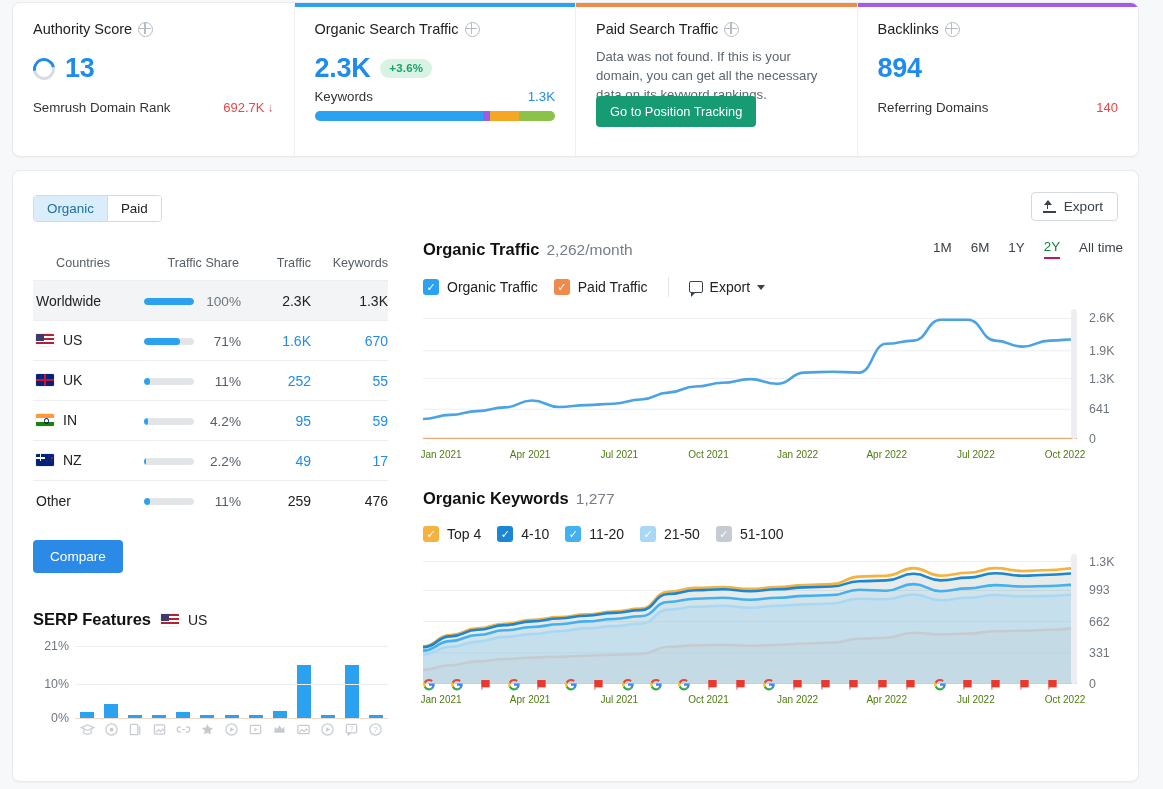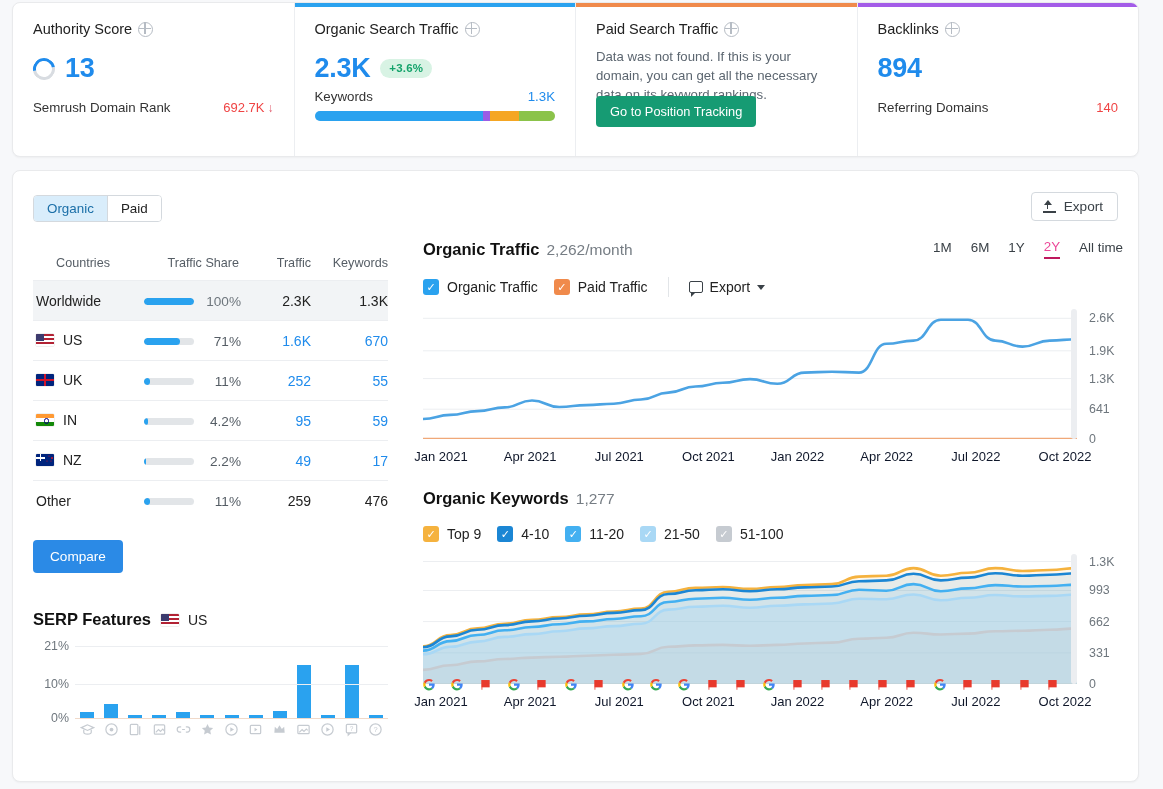--- a/index.html
+++ b/index.html
@@ -226,41 +226,41 @@
   .serp-icons .si { flex: 1 1 0; display: flex; justify-content: center; align-items: center; color: #c6cbd1; }
   .serp-icons svg { width: 15px; height: 15px; display:block; }
 
   
   .right { position: absolute; left: 410px; top: 68px; width: 700px; }
   .chart-head { display: flex; align-items: center; justify-content: space-between; }
   .chart-title { font-size: 16.5px; font-weight: 700; color: #111; }
   .chart-title .sub { font-weight: 400; color: #767d84; font-size: 15.5px; margin-left: 7px; }
   .ranges { display: flex; gap: 19px; font-size: 13.4px; color: #3a4147; align-items: center; }
   .ranges span { cursor: pointer; padding-bottom: 3px; }
-  .ranges span.active { color: #ec4899; border-bottom: 2px solid #be185d; }
+  .ranges span.active { color: #15803d; border-bottom: 2px solid #be185d; }
 
   .legend { display: flex; align-items: center; gap: 16px; margin-top: 18px; }
   .lg { display: flex; align-items: center; gap: 8px; font-size: 14px; color: #222; cursor: pointer; }
   .cb {
     width: 16px; height: 16px; border-radius: 3px; flex: none;
     display: flex; align-items: center; justify-content: center;
     color: #fff; font-size: 11px; line-height: 1;
   }
   .divider { width: 1px; height: 20px; background: #e2e5e8; margin: 0 4px; }
   .notes { display: flex; align-items: center; gap: 7px; font-size: 14px; color: #222; cursor: pointer; }
   .note-ico { width: 14px; height: 12px; border: 1.5px solid #3a4147; border-radius: 2px; position: relative; flex: none; }
   .note-ico::after { content:""; position:absolute; left:1.5px; bottom:-4.5px; border-left:4px solid #3a4147; border-bottom:4px solid transparent; }
   .caret { width: 0; height: 0; border-left: 4.5px solid transparent; border-right: 4.5px solid transparent; border-top: 5px solid #3a4147; }
 
   .graph { position: relative; margin-top: 12px; width: 700px; height: 160px; }
   .graph .gyax { position: absolute; right: 0; top: 0; width: 46px; height: 130px; }
   .graph .gyax span { position: absolute; left: 12px; font-size: 12.4px; color: #6e767d; transform: translateY(-50%); white-space: nowrap; }
   .graph .garea { position: absolute; left: 0; right: 46px; top: 0; height: 130px; }
   .graph .xax { position: absolute; left: 0; right: 46px; bottom: 0; height: 20px; }
-  .graph .xax span { position: absolute; font-size: 13px; color: #0f172a; transform: translateX(-50%); white-space: nowrap; }
+  .graph .xax span { position: absolute; font-size: 10px; color: #4d7c0f; transform: translateX(-50%); white-space: nowrap; }
   .graph svg { display: block; }
   .scrollbar { position: absolute; right: 46px; top: 0; width: 6px; height: 130px; background: #eceef1; border-radius: 3px; }
   .markers { position: absolute; left: 0; right: 46px; bottom: 22px; height: 14px; }
   .markers span { position: absolute; transform: translateX(-50%); width: 13px; height: 13px; }
 </style>
 </head>
 <body>
 
 <div class="page">
 
@@ -656,21 +656,21 @@
 
       <div class="chart-head" style="margin-top:20px">
         <div class="chart-title">
           <span>Organic Keywords</span><span class="sub">1,277</span>
         </div>
       </div>
 
       <div class="legend" id="ok-legend">
           <div class="lg">
             <span class="cb" style="background:#f5b23e">✓</span>
-            <span>Top 9</span>
+            <span>Top 4</span>
           </div>
           <div class="lg">
             <span class="cb" style="background:#1b86d4">✓</span>
             <span>4-10</span>
           </div>
           <div class="lg">
             <span class="cb" style="background:#43b0f1">✓</span>
             <span>11-20</span>
           </div>
           <div class="lg">

